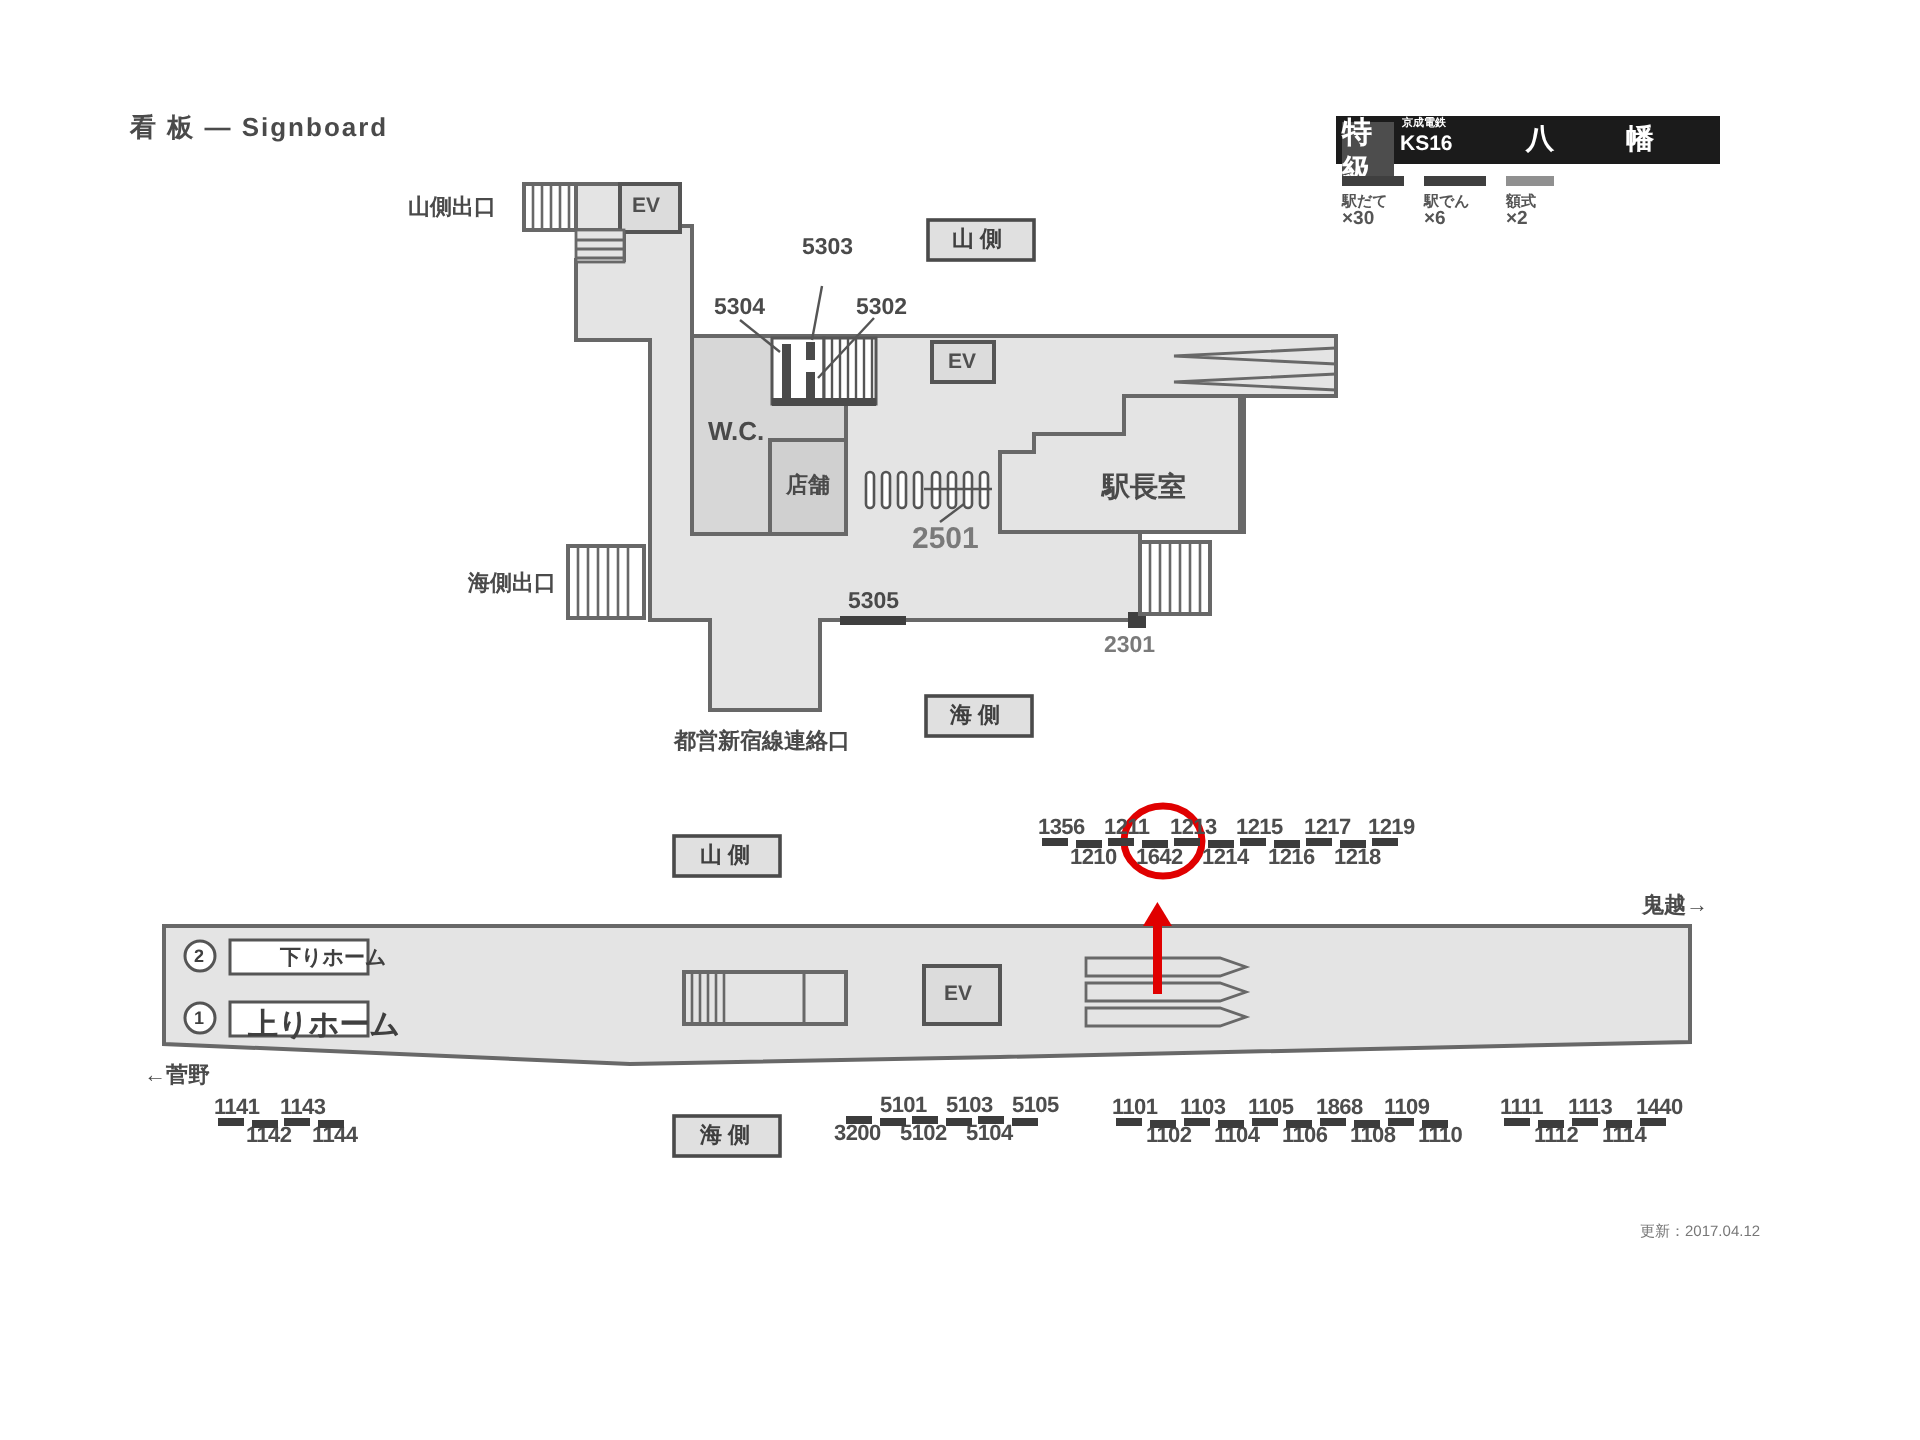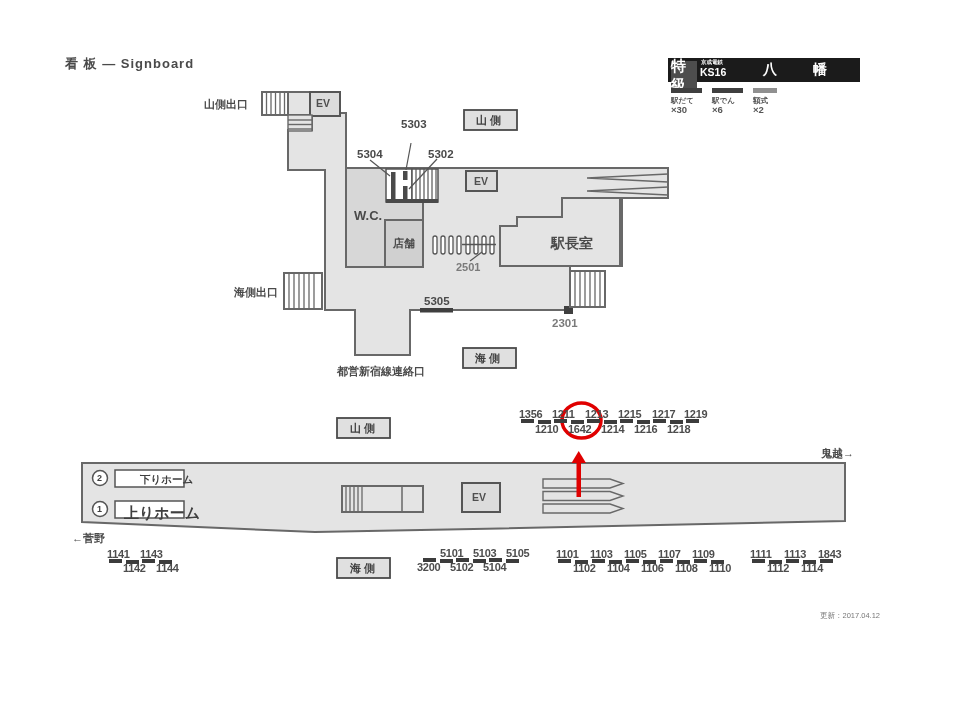--- a/index.html
+++ b/index.html
@@ -167,21 +167,21 @@
 <div class="t" style="left:476px;top:115px;font-size:11px;color:#3f3f3f">山 側</div>
 <div class="t" style="left:475px;top:353px;font-size:11px;color:#3f3f3f">海 側</div>
 <div class="t" style="left:354px;top:209px;font-size:13px">W.C.</div>
 <div class="t" style="left:393px;top:238px;font-size:11px">店舗</div>
 <div class="t" style="left:551px;top:236px;font-size:14px">駅長室</div>
 <div class="t" style="left:337px;top:366px;font-size:11px">都営新宿線連絡口</div>
 <div class="t" style="left:357px;top:149px;font-size:11.5px">5304</div>
 <div class="t" style="left:401px;top:119px;font-size:11.5px">5303</div>
 <div class="t" style="left:428px;top:149px;font-size:11.5px">5302</div>
 <div class="t" style="left:424px;top:296px;font-size:11.5px">5305</div>
-<div class="t" style="left:456px;top:262px;font-size:11px;color:#7a7a7a">2501</div>
+<div class="t" style="left:456px;top:262px;font-size:15px;color:#7a7a7a">2501</div>
 <div class="t" style="left:552px;top:318px;font-size:11.5px;color:#7a7a7a">2301</div>
 
 <div class="t" style="left:350px;top:423px;font-size:11px;color:#3f3f3f">山 側</div>
 <div class="t" style="left:350px;top:563px;font-size:11px;color:#3f3f3f">海 側</div>
 <div class="t" style="left:97px;top:474px;font-size:9px;color:#3f3f3f">2</div>
 <div class="t" style="left:97px;top:505px;font-size:9px;color:#3f3f3f">1</div>
 <div class="t" style="left:140px;top:474px;font-size:10.5px;color:#3f3f3f">下りホーム</div>
 <div class="t" style="left:124px;top:505px;font-size:15px;color:#3f3f3f">上りホーム</div>
 <div class="t" style="left:472px;top:492px;font-size:10.5px;color:#4f4f4f">EV</div>
 <div class="t" style="left:821px;top:448px;font-size:11px">鬼越→</div>
@@ -228,40 +228,40 @@
       <div class="num" style="left:483px;top:562px">5104</div>
       <div class="dash" style="left:423px;top:558px"></div>
       <div class="dash" style="left:439.5px;top:559px"></div>
       <div class="dash" style="left:456px;top:558px"></div>
       <div class="dash" style="left:472.5px;top:559px"></div>
       <div class="dash" style="left:489px;top:558px"></div>
       <div class="dash" style="left:505.5px;top:559px"></div>
       <div class="num" style="left:556px;top:549px">1101</div>
       <div class="num" style="left:590px;top:549px">1103</div>
       <div class="num" style="left:624px;top:549px">1105</div>
-      <div class="num" style="left:658px;top:549px">1107</div>
+      <div class="num" style="left:658px;top:549px">1868</div>
       <div class="num" style="left:692px;top:549px">1109</div>
       <div class="num" style="left:573px;top:563px">1102</div>
       <div class="num" style="left:607px;top:563px">1104</div>
       <div class="num" style="left:641px;top:563px">1106</div>
       <div class="num" style="left:675px;top:563px">1108</div>
       <div class="num" style="left:709px;top:563px">1110</div>
       <div class="dash" style="left:558px;top:559px"></div>
       <div class="dash" style="left:575px;top:560px"></div>
       <div class="dash" style="left:592px;top:559px"></div>
       <div class="dash" style="left:609px;top:560px"></div>
       <div class="dash" style="left:626px;top:559px"></div>
       <div class="dash" style="left:643px;top:560px"></div>
       <div class="dash" style="left:660px;top:559px"></div>
       <div class="dash" style="left:677px;top:560px"></div>
       <div class="dash" style="left:694px;top:559px"></div>
       <div class="dash" style="left:711px;top:560px"></div>
       <div class="num" style="left:750px;top:549px">1111</div>
       <div class="num" style="left:784px;top:549px">1113</div>
-      <div class="num" style="left:818px;top:549px">1843</div>
+      <div class="num" style="left:818px;top:549px">1440</div>
       <div class="num" style="left:767px;top:563px">1112</div>
       <div class="num" style="left:801px;top:563px">1114</div>
       <div class="dash" style="left:752px;top:559px"></div>
       <div class="dash" style="left:769px;top:560px"></div>
       <div class="dash" style="left:786px;top:559px"></div>
       <div class="dash" style="left:803px;top:560px"></div>
       <div class="dash" style="left:820px;top:559px"></div>
     </div>
 
 </div>

